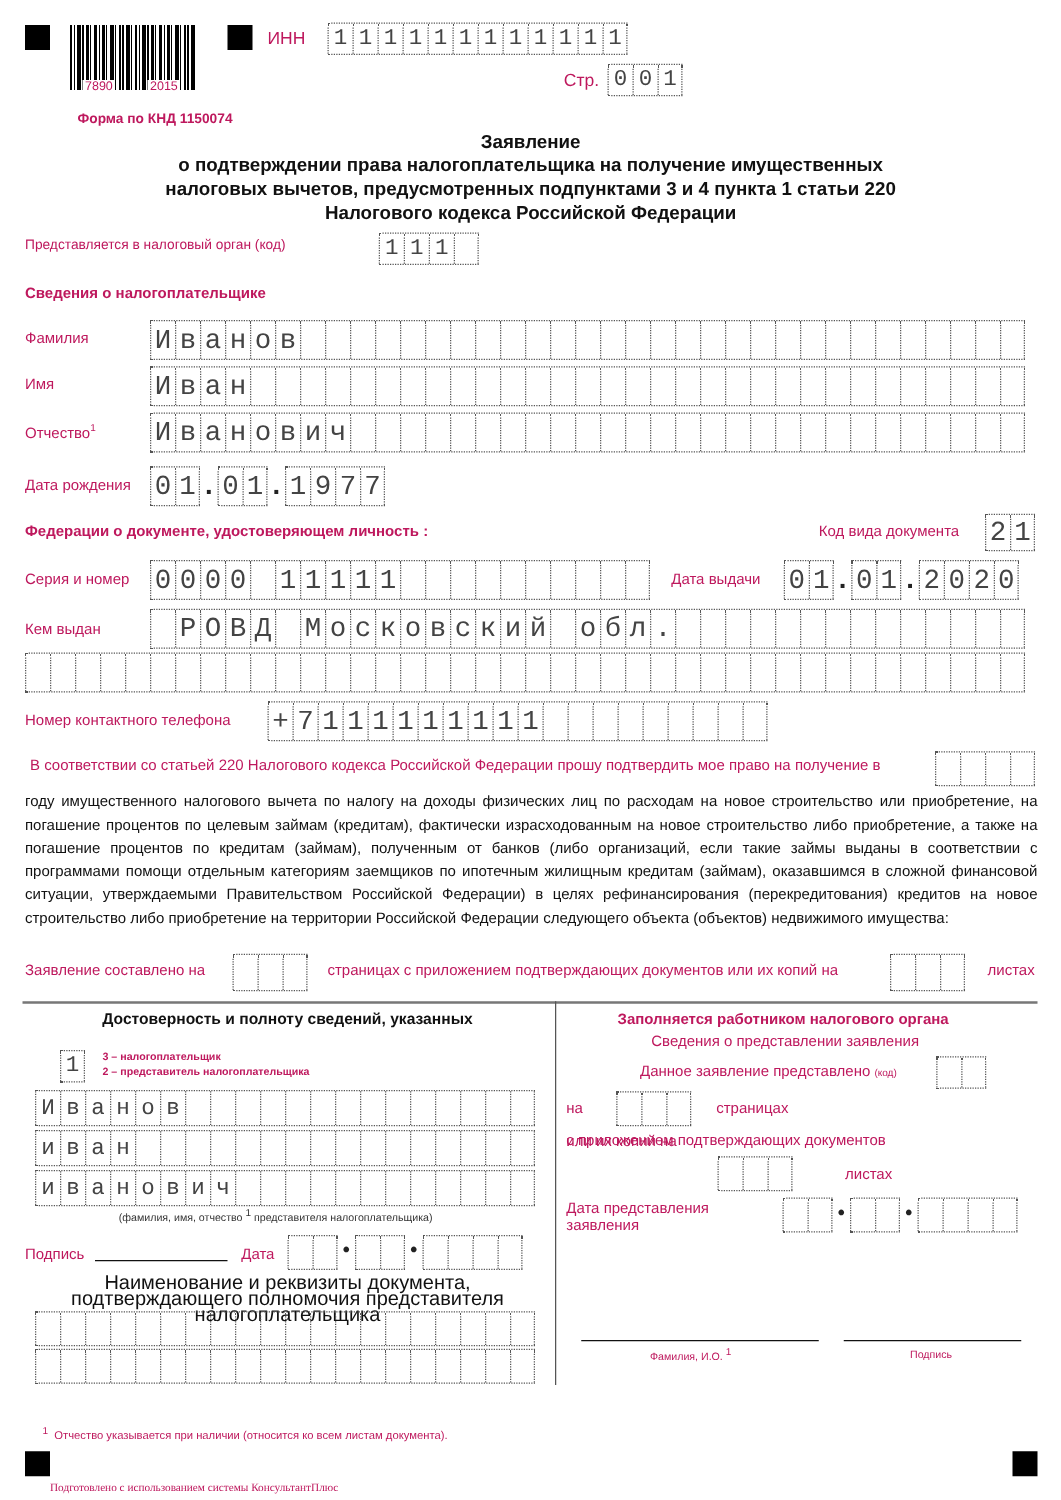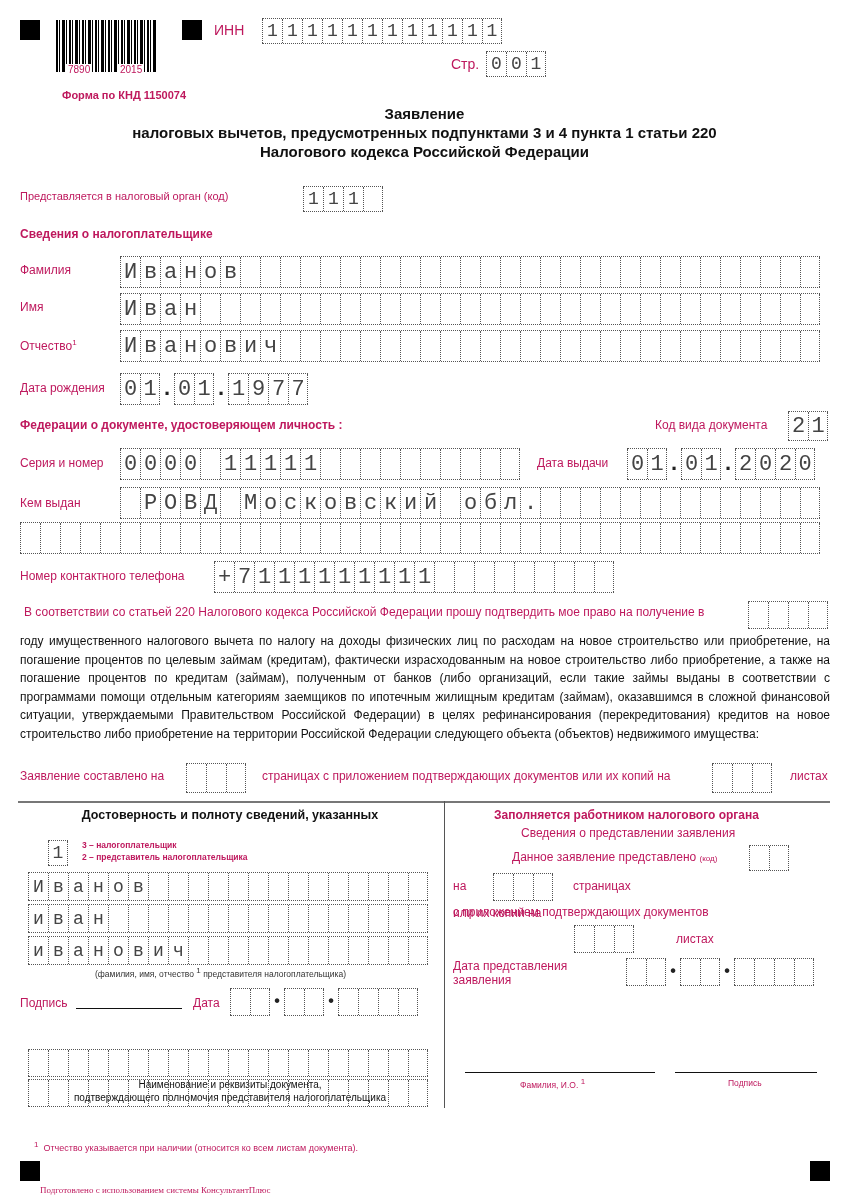--- a/index.html
+++ b/index.html
@@ -56,20 +56,21 @@
 <div class="lbl" style="left:451px;top:56px;font-size:14px;">Стр.</div>
 <div class="cells" style="left:486px;top:51px;height:24px;">
     <div class="cell" style="height: 24px; font-size: 18px;">0</div>
     <div class="cell" style="height: 24px; font-size: 18px;">0</div>
     <div class="cell" style="height: 24px; font-size: 18px;">1</div>
   </div>
 <div class="lbl bold" style="left:62px;top:89px;font-size:11px;">Форма по КНД 1150074</div>
 
 <div class="title" style="top:104px;">
   <div>Заявление</div>
+  <div>о подтверждении права налогоплательщика на получение имущественных</div>
   <div>налоговых вычетов, предусмотренных подпунктами 3 и 4 пункта 1 статьи 220</div>
   <div>Налогового кодекса Российской Федерации</div>
 </div>
 
 <div class="lbl" style="left:20px;top:190px;font-size:11px;">Представляется в налоговый орган (код)</div>
 <div class="cells" style="left:303px;top:186px;height:24px;">
     <div class="cell" style="height: 24px; font-size: 18px;">1</div>
     <div class="cell" style="height: 24px; font-size: 18px;">1</div>
     <div class="cell" style="height: 24px; font-size: 18px;">1</div>
     <div class="cell" style="height: 24px; font-size: 18px;"></div>
@@ -489,21 +490,21 @@
     </div>
   <div class="sep" style="height:26px;font-size:16px;">•</div>
   <div class="cells" style="position:relative;height:26px;">
       <div class="cell" style="height: 26px; font-size: 18px;"></div>
       <div class="cell" style="height: 26px; font-size: 18px;"></div>
       <div class="cell" style="height: 26px; font-size: 18px;"></div>
       <div class="cell" style="height: 26px; font-size: 18px;"></div>
     </div>
 </div>
 
-<div class="abs" style="left:20px;top:1078px;width:420px;text-align:center;font-size:10px;line-height:13px;">
+<div class="abs" style="left:20px;top:1020px;width:420px;text-align:center;font-size:16px;line-height:13px;">
   <div>Наименование и реквизиты документа,</div>
   <div>подтверждающего полномочия представителя налогоплательщика</div>
 </div>
 <div class="cells" style="left:28px;top:1049px;height:26px;">
     <div class="cell" style="height: 26px; font-size: 18px;"></div>
     <div class="cell" style="height: 26px; font-size: 18px;"></div>
     <div class="cell" style="height: 26px; font-size: 18px;"></div>
     <div class="cell" style="height: 26px; font-size: 18px;"></div>
     <div class="cell" style="height: 26px; font-size: 18px;"></div>
     <div class="cell" style="height: 26px; font-size: 18px;"></div>

